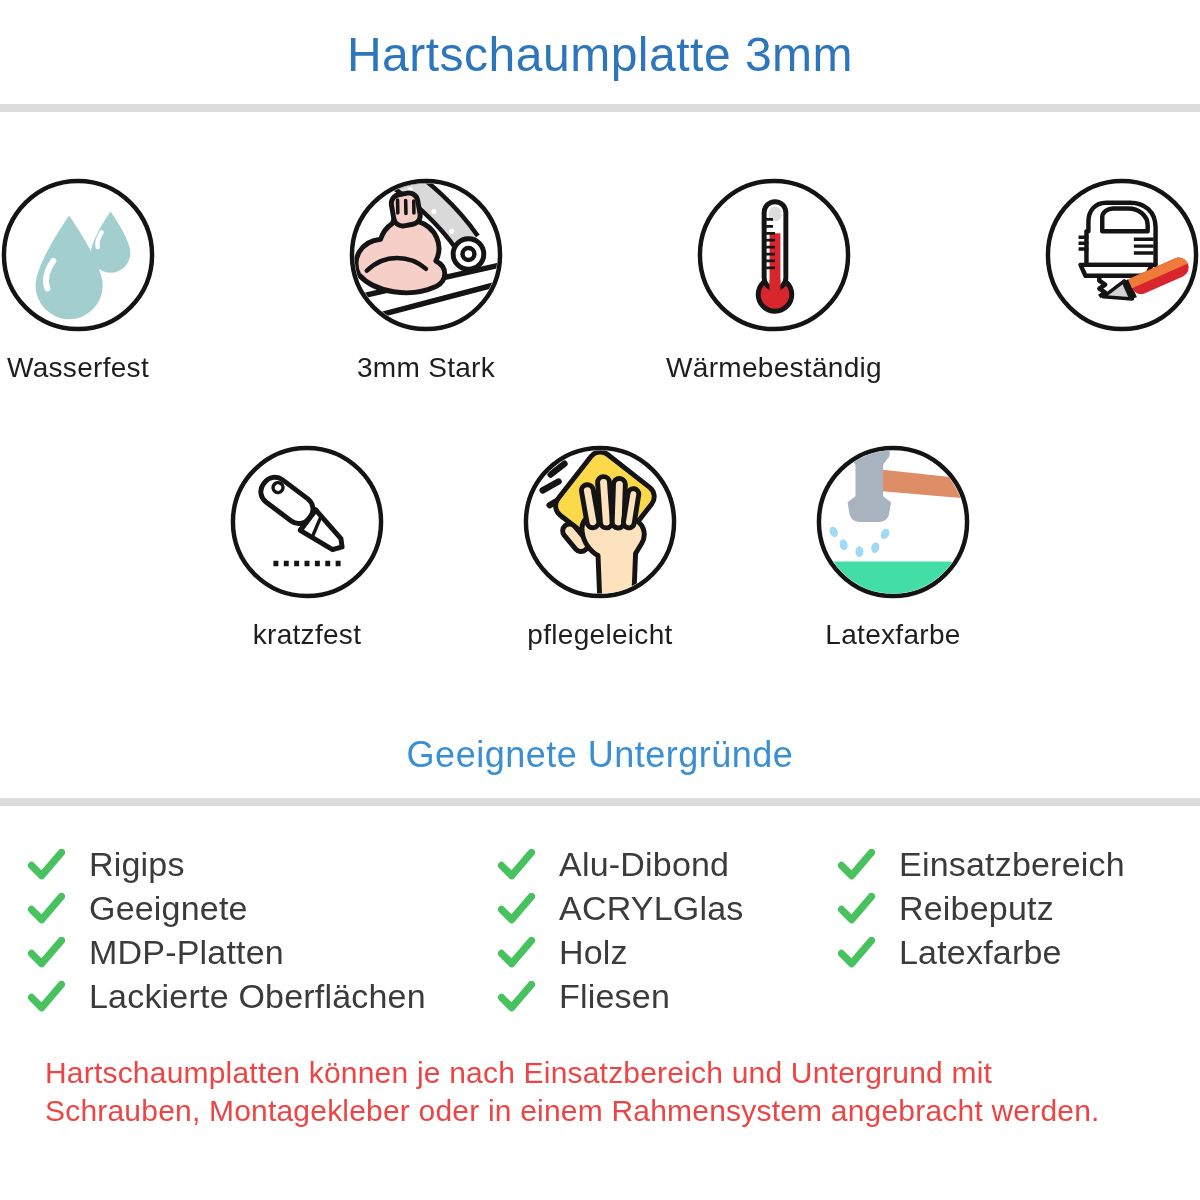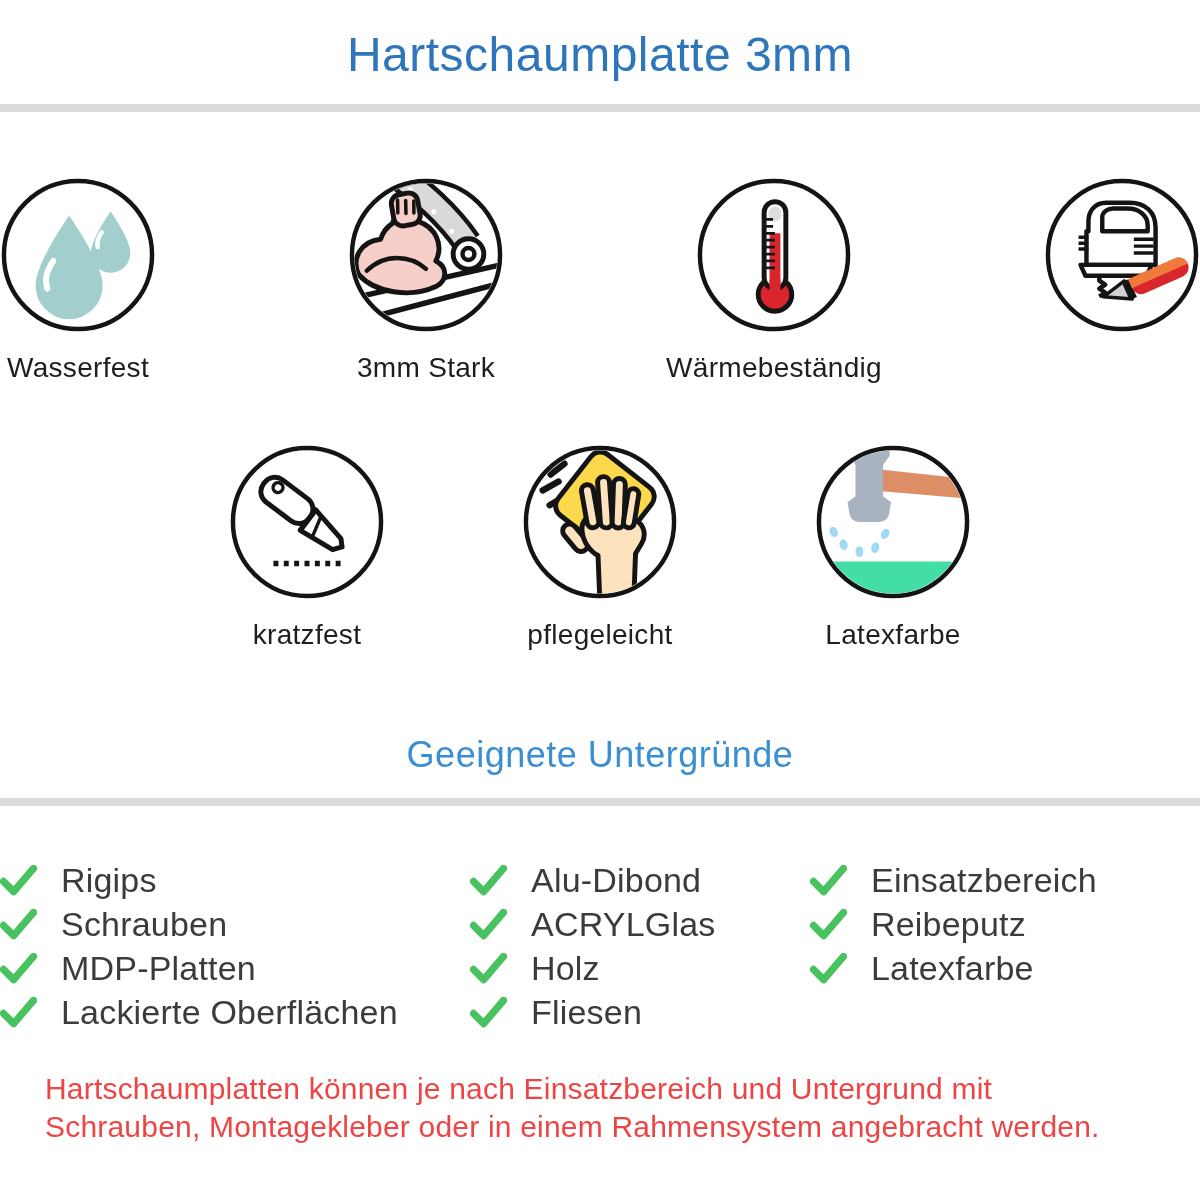--- a/index.html
+++ b/index.html
@@ -25,21 +25,21 @@
   .feature-label{
     margin-top:17px;font-size:28px;line-height:34px;color:#1e1e1e;letter-spacing:.3px;
     text-align:center;white-space:nowrap;
   }
   
   .subtitle{
     margin:76px 0 0;padding:0 0 16px;text-align:center;
     font-size:36px;line-height:54px;font-weight:500;letter-spacing:.5px;color:#3a8fd4;
   }
   .substrates{
-    margin-top:52px;display:grid;grid-template-columns:470px 340px auto;
+    margin-top:36px;display:grid;grid-template-columns:470px 340px auto;padding-left:28px;
   }
   .substrate-item{display:flex;align-items:center;height:44px;gap:24px;}
   .check-host{display:inline-flex;width:37px;height:31px;flex:0 0 auto;}
   .substrate-label{
     font-size:34px;color:#3b3b3b;font-weight:500;letter-spacing:.2px;white-space:nowrap;
   }
   
   .footer{
     margin:36px 0 12px 45px;color:#ef4444;font-size:30px;line-height:38px;letter-spacing:.2px;
   }
@@ -209,21 +209,21 @@
           </span>
     <span class="substrate-label">Rigips</span>
   </div>
 
   <div class="substrate-item">
     <span class="check-host">
             <svg width="37" height="31" viewBox="0 0 38 32">
     <path d="M3.5 17 L14 27.5 L34.5 3.5" fill="none" stroke="#47c25e" stroke-width="7.5" stroke-linecap="round" stroke-linejoin="round"></path>
   </svg>
           </span>
-    <span class="substrate-label">Schrauben</span>
+    <span class="substrate-label">Geeignete</span>
   </div>
 
 
   <div class="substrate-item">
     <span class="check-host">
             <svg width="37" height="31" viewBox="0 0 38 32">
     <path d="M3.5 17 L14 27.5 L34.5 3.5" fill="none" stroke="#47c25e" stroke-width="7.5" stroke-linecap="round" stroke-linejoin="round"></path>
   </svg>
           </span>
     <span class="substrate-label">MDP-Platten</span>

